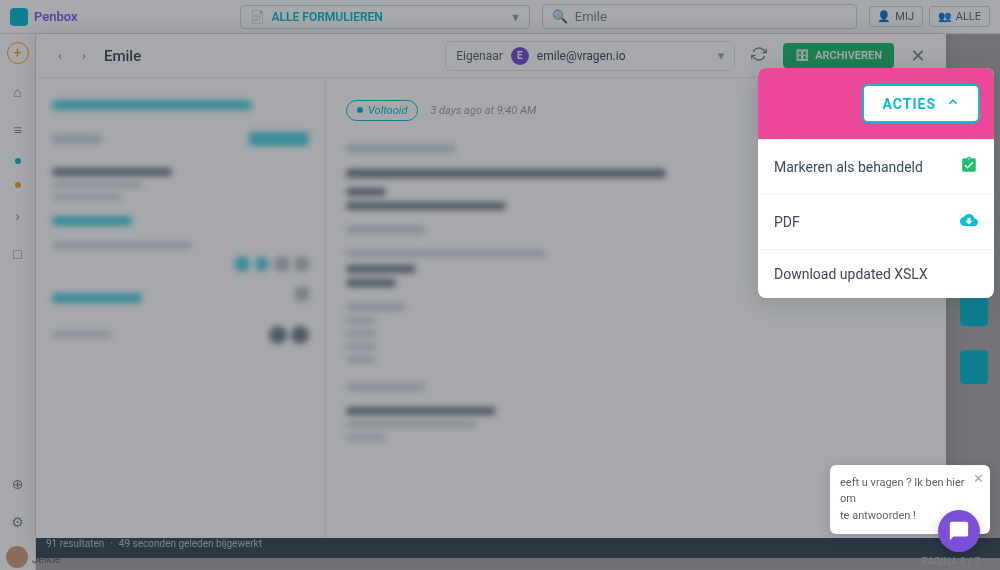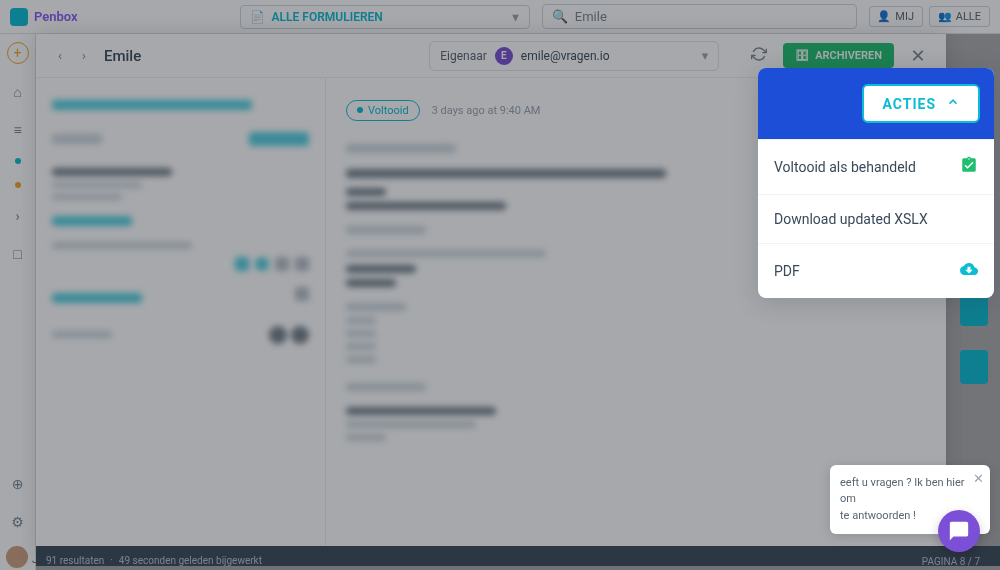--- a/index.html
+++ b/index.html
@@ -16,61 +16,61 @@
     .user-toggle { display: flex; gap: 6px; }
     .user-btn { border: 1px solid #cfd6dc; padding: 3px 8px; border-radius: 3px; font-size: 11px; color: #5a6570; display: flex; align-items: center; gap: 4px; }
     
     
     .sidebar { position: absolute; top: 34px; left: 0; bottom: 0; width: 36px; background: #fff; border-right: 1px solid #e0e0e0; display: flex; flex-direction: column; align-items: center; padding-top: 8px; gap: 18px; }
     .sidebar-item { width: 20px; height: 20px; color: #7a8894; font-size: 14px; display: flex; align-items: center; justify-content: center; }
     .sidebar .orange { width: 6px; height: 6px; background: #f5a623; border-radius: 50%; }
     .sidebar .teal { width: 6px; height: 6px; background: #0bbdd4; border-radius: 50%; }
     
     
-    .bottombar { position: absolute; bottom: 4px; left: 36px; right: 0; height: 20px; background: #3a4a5a; color: #b8c5d0; font-size: 10px; display: flex; align-items: flex-end; padding: 0 160px 0 10px; }
+    .bottombar { position: absolute; bottom: 12px; left: 36px; right: 0; height: 20px; background: #3a4a5a; color: #b8c5d0; font-size: 10px; display: flex; align-items: flex-start; padding: 0 160px 0 10px; }
     .avatar-small { position: absolute; bottom: 2px; left: 6px; width: 22px; height: 22px; border-radius: 50%; background: #d0a080; }
     .username-bottom { position: absolute; bottom: 4px; left: 32px; font-size: 11px; color: #5a6570; }
     .pagina { position: absolute; bottom: 3px; right: 20px; font-size: 10px; color: #b8c5d0; }
     
     
     .modal { position: absolute; top: 34px; left: 36px; right: 54px; bottom: 16px; background: #fff; box-shadow: 0 0 20px rgba(0,0,0,0.15); display: flex; flex-direction: column; }
     .modal-header { height: 44px; border-bottom: 1px solid #eceff2; display: flex; align-items: center; padding: 0 14px; gap: 10px; }
     .nav-arrows { display: flex; gap: 4px; color: #7a8894; }
     .nav-arrow { width: 20px; height: 20px; display: flex; align-items: center; justify-content: center; cursor: pointer; }
     .modal-title { font-size: 15px; color: #3a4a5a; font-weight: 500; }
-    .owner-pill { margin-left: auto; margin-right: 16px; display: flex; align-items: center; gap: 8px; border: 1px solid #dfe5ea; border-radius: 6px; padding: 5px 10px; width: 290px; position: relative; }
+    .owner-pill { margin-left: auto; margin-right: 0; display: flex; align-items: center; gap: 8px; border: 1px solid #dfe5ea; border-radius: 6px; padding: 5px 10px; width: 290px; position: relative; }
     .owner-label { color: #5a6570; font-size: 12px; }
     .owner-avatar { width: 18px; height: 18px; background: #7b4fd6; color: #fff; border-radius: 50%; font-size: 10px; display: flex; align-items: center; justify-content: center; font-weight: 600; }
     .owner-email { color: #3a4a5a; font-size: 12px; }
     .owner-chevron { margin-left: auto; color: #9aa5b0; }
     .refresh-icon { width: 28px; text-align: center; color: #7a8894; cursor: pointer; }
     .archive-btn { background: #1fbf6f; color: #fff; border-radius: 4px; padding: 6px 12px; font-size: 11px; font-weight: 600; display: flex; align-items: center; gap: 6px; cursor: pointer; }
     .close-x { width: 28px; text-align: center; color: #7a8894; cursor: pointer; font-size: 18px; }
     
-    .modal-body { flex: 1; display: flex; overflow: hidden; }
+    .modal-body { flex: 1; display: flex; overflow: hidden; font-style: italic; }
     .left-col { width: 290px; border-right: 1px solid #eceff2; padding: 16px; overflow: hidden; }
     .right-col { flex: 1; padding: 18px 20px; overflow: hidden; }
     
     
     .blur-row { filter: blur(3px); opacity: 0.7; margin-bottom: 16px; }
     .blur-line { height: 10px; background: #5a6570; border-radius: 4px; margin: 6px 0; }
     .blur-teal { background: #0bbdd4; }
     .blur-grey { background: #b8c5d0; }
     .blur-dark { background: #3a4a5a; }
     
     .status-row { display: flex; align-items: center; gap: 12px; margin-bottom: 20px; }
     .status-badge { border: 1px solid #0bbdd4; color: #0bbdd4; border-radius: 12px; padding: 3px 10px; font-size: 11px; display: flex; align-items: center; gap: 5px; }
     .status-dot { width: 6px; height: 6px; background: #0bbdd4; border-radius: 50%; }
     .status-time { color: #9aa5b0; font-size: 11px; }
     .mark-btn-truncated { margin-left: auto; border: 1px solid #1fbf6f; color: #1fbf6f; border-radius: 4px; padding: 6px 12px; font-size: 12px; font-weight: 600; }
     
     
     .overlay-clear { position: absolute; top: 68px; right: 6px; width: 236px; background: #fff; border-radius: 8px; box-shadow: 0 4px 24px rgba(30,40,60,0.18); z-index: 50; }
     .overlay-body { padding: 0; }
-    .acties-btn-wrap { padding: 16px 14px 16px 14px; display: flex; justify-content: flex-end; border-bottom: 1px solid #f0f2f5; background: #1d4ed8; border-radius: 8px 8px 0 0; }
+    .acties-btn-wrap { padding: 16px 14px 16px 14px; display: flex; justify-content: flex-end; border-bottom: 1px solid #f0f2f5; background: #ec4899; border-radius: 8px 8px 0 0; }
     .acties-btn { border: 2px solid #0bbdd4; color: #0bbdd4; border-radius: 6px; padding: 9px 18px; font-size: 14px; font-weight: 700; letter-spacing: 1px; display: flex; align-items: center; gap: 10px; background: #fff; cursor: pointer; }
     .menu-item { padding: 16px 16px; display: flex; align-items: center; justify-content: space-between; color: #3a4a5a; font-size: 14px; cursor: pointer; }
     .menu-item + .menu-item { border-top: 1px solid #f0f2f5; }
     .menu-icon { color: #0bbdd4; font-size: 16px; }
     .menu-icon.green { color: #1fbf6f; }
     
     
     .help-popup { position: absolute; bottom: 36px; right: 10px; width: 160px; background: #fff; border-radius: 6px; box-shadow: 0 2px 12px rgba(0,0,0,0.15); padding: 10px 22px 10px 10px; font-size: 11px; line-height: 1.5; color: #5a6570; z-index: 40; }
     .help-close { position: absolute; top: 4px; right: 6px; color: #9aa5b0; cursor: pointer; font-size: 13px; }
     
@@ -266,39 +266,39 @@
       <span>ACTIES</span>
       <span>
         <svg width="14" height="14" viewBox="0 0 24 24" fill="none" stroke="currentColor" stroke-width="3">
             <polyline points="18 15 12 9 6 15"></polyline>
           </svg>
       </span>
     </div>
   </div>
   <div class="overlay-body">
     <div class="menu-item">
-      <span>Voltooid als behandeld</span>
+      <span>Markeren als behandeld</span>
       <span class="menu-icon green">
         <svg width="18" height="18" viewBox="0 0 24 24" fill="currentColor">
             <path d="M19 3h-4.18C14.4 1.84 13.3 1 12 1s-2.4.84-2.82 2H5c-1.1 0-2 .9-2 2v14c0 1.1.9 2 2 2h14c1.1 0 2-.9 2-2V5c0-1.1-.9-2-2-2zm-7 0c.55 0 1 .45 1 1s-.45 1-1 1-1-.45-1-1 .45-1 1-1zm-2 14l-4-4 1.41-1.41L10 14.17l6.59-6.59L18 9l-8 8z"></path>
           </svg>
       </span>
-    </div>
-    <div class="menu-item">
-      <span>Download updated XSLX</span>
-      <span></span>
     </div>
     <div class="menu-item">
       <span>PDF</span>
       <span class="menu-icon">
         <svg width="18" height="18" viewBox="0 0 24 24" fill="currentColor">
             <path d="M19.35 10.04C18.67 6.59 15.64 4 12 4 9.11 4 6.6 5.64 5.35 8.04 2.34 8.36 0 10.91 0 14c0 3.31 2.69 6 6 6h13c2.76 0 5-2.24 5-5 0-2.64-2.05-4.78-4.65-4.96zM17 13l-5 5-5-5h3V9h4v4h3z"></path>
           </svg>
       </span>
     </div>
+    <div class="menu-item">
+      <span>Download updated XSLX</span>
+      <span></span>
+    </div>
   </div>
 </div>
 
 <div class="help-popup">
   <span class="help-close">✕</span>
   <div>eeft u vragen ? Ik ben hier om</div>
   <div>te antwoorden !</div>
 </div>
 
 <div class="chat-bubble">

